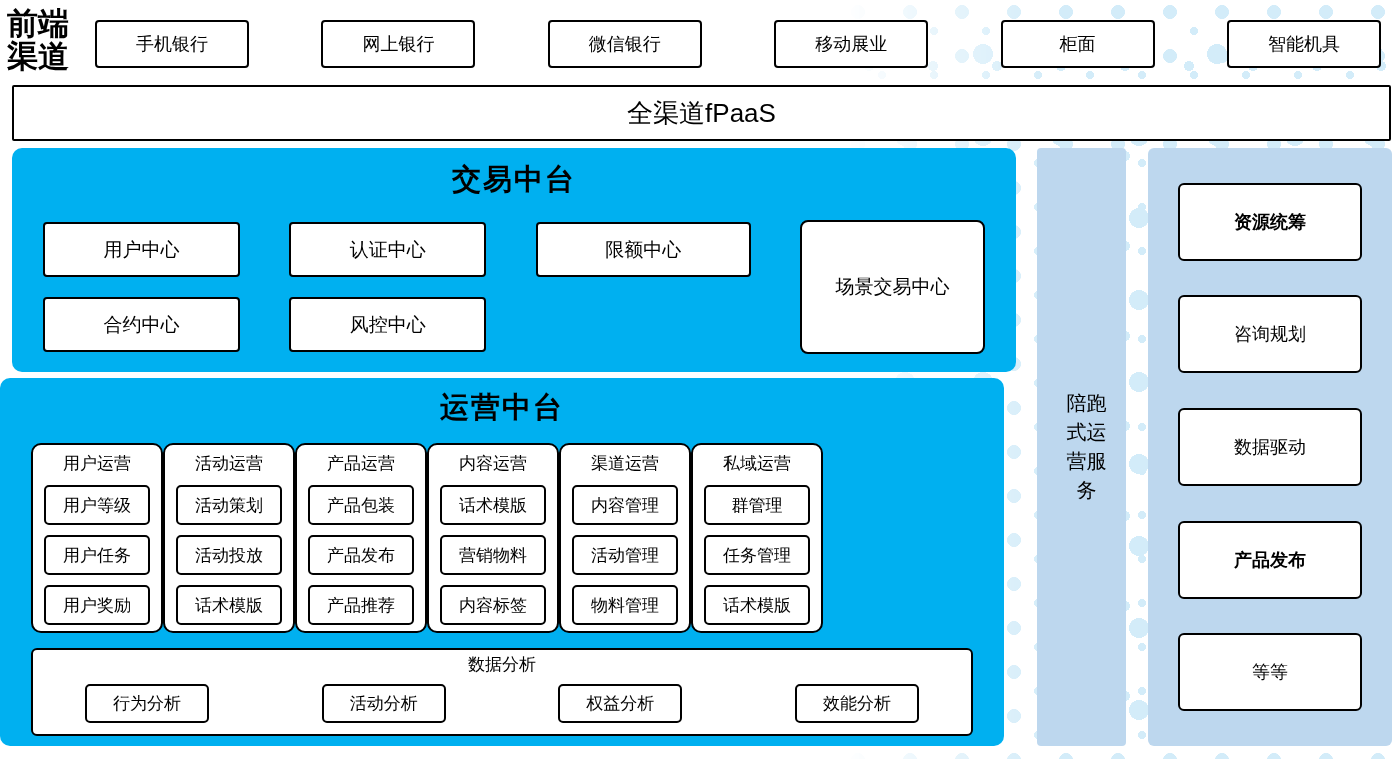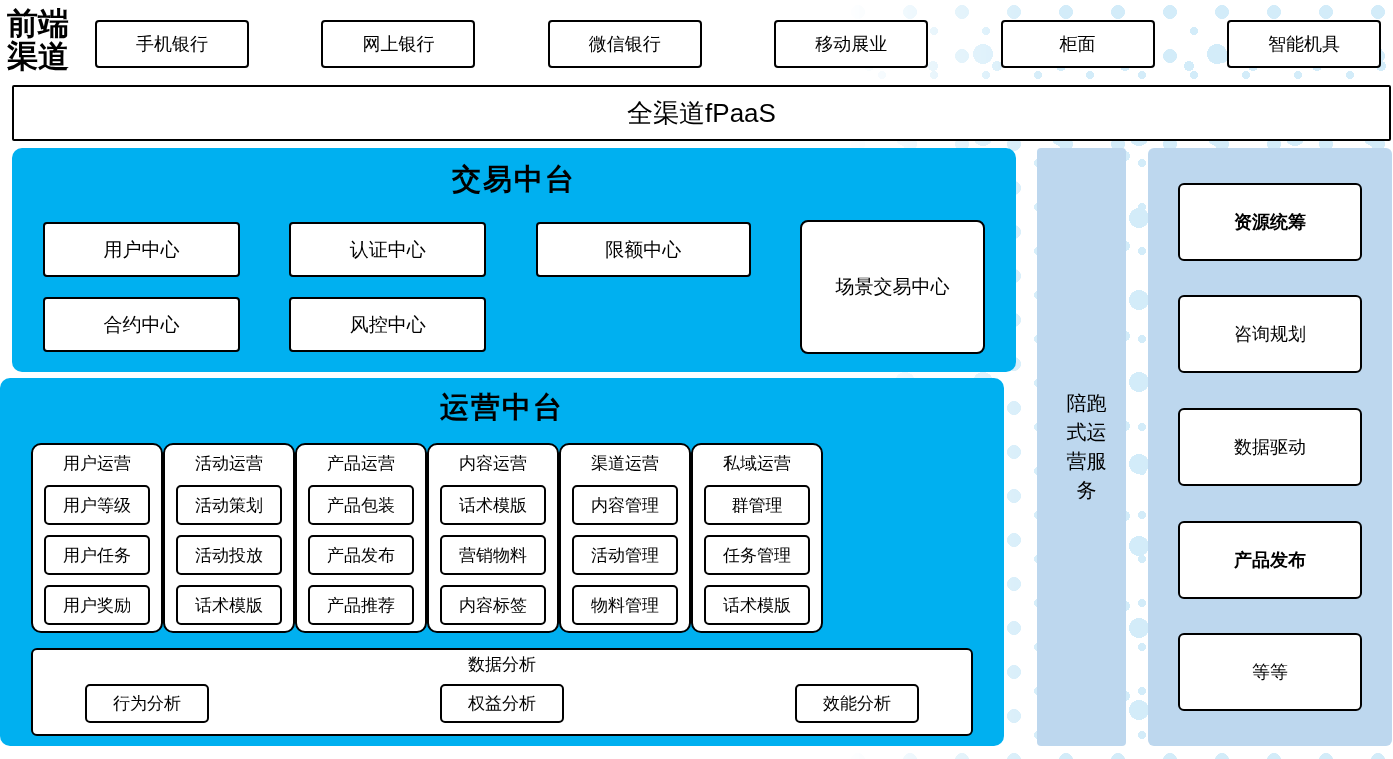--- a/index.html
+++ b/index.html
@@ -143,20 +143,21 @@
         <div class="ops-col-header">私域运营</div>
         <div class="box ops-item">群管理</div>
         <div class="box ops-item">任务管理</div>
         <div class="box ops-item">话术模版</div>
       </div>
     </div>
     <div class="analysis">
       <div class="analysis-header">数据分析</div>
       <div class="analysis-items">
         <div class="box analysis-item">行为分析</div>
+        <div class="box analysis-item">活动分析</div>
         <div class="box analysis-item">权益分析</div>
         <div class="box analysis-item">效能分析</div>
       </div>
     </div>
   </section>
 
   <aside class="sec accompany">
     <div class="accompany-text">陪跑式运营服务</div>
   </aside>
 

